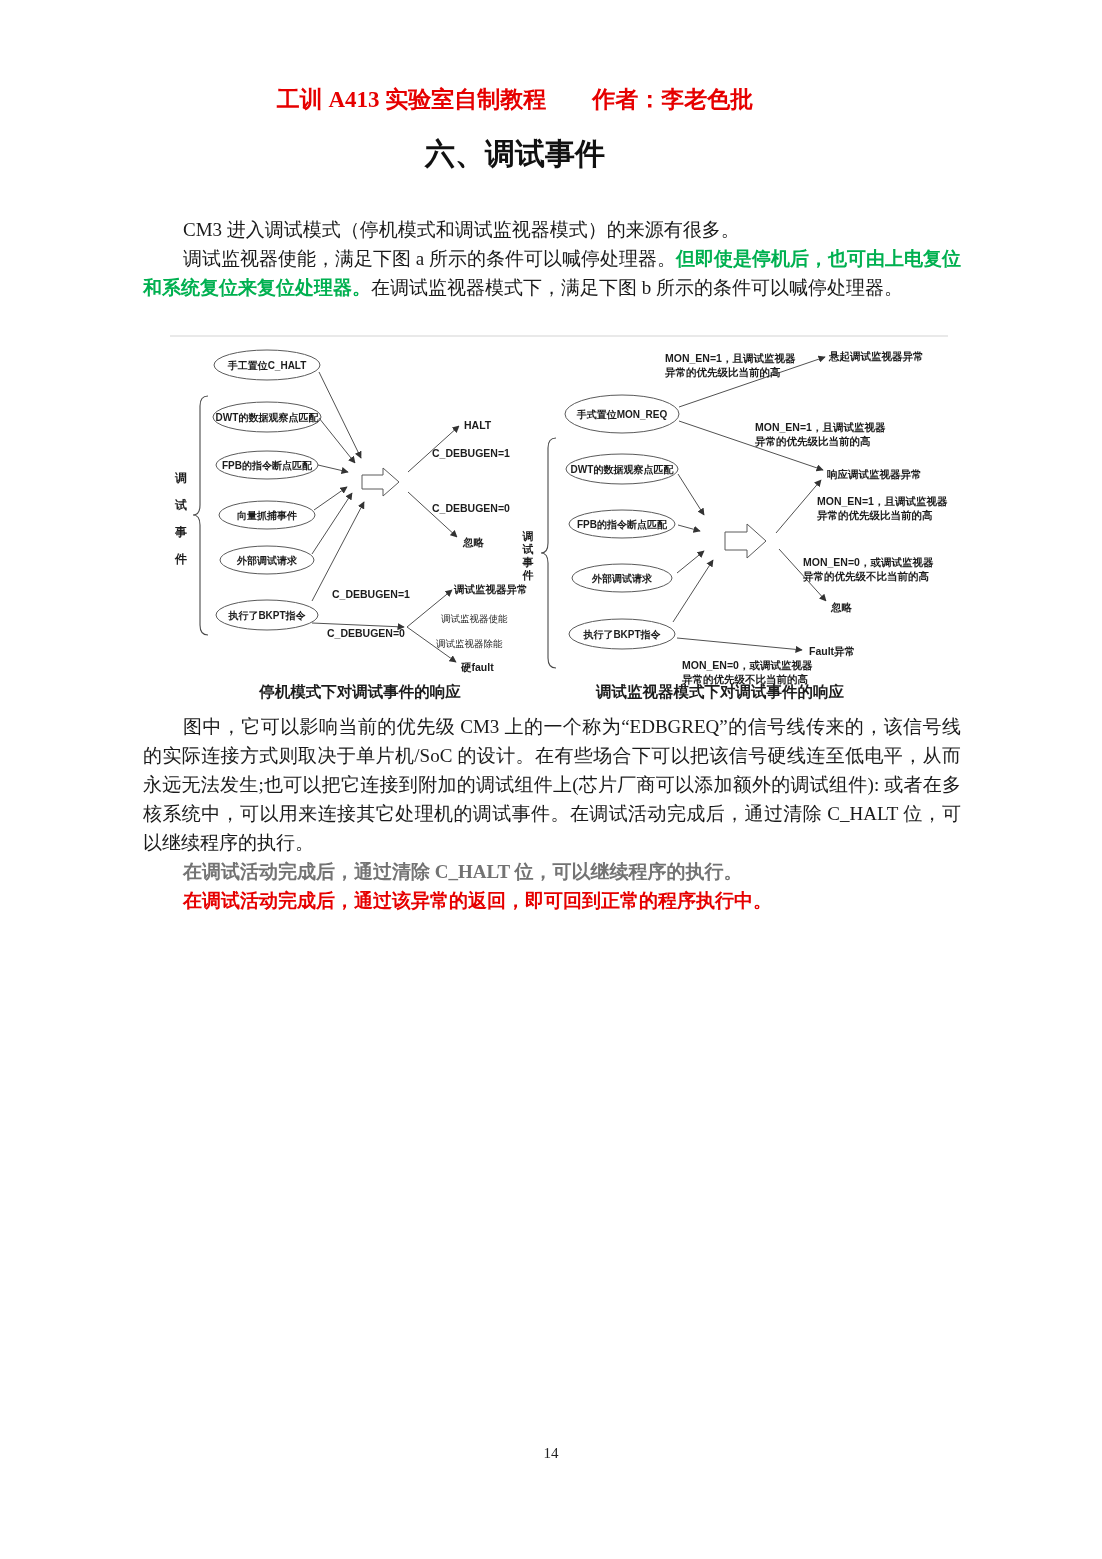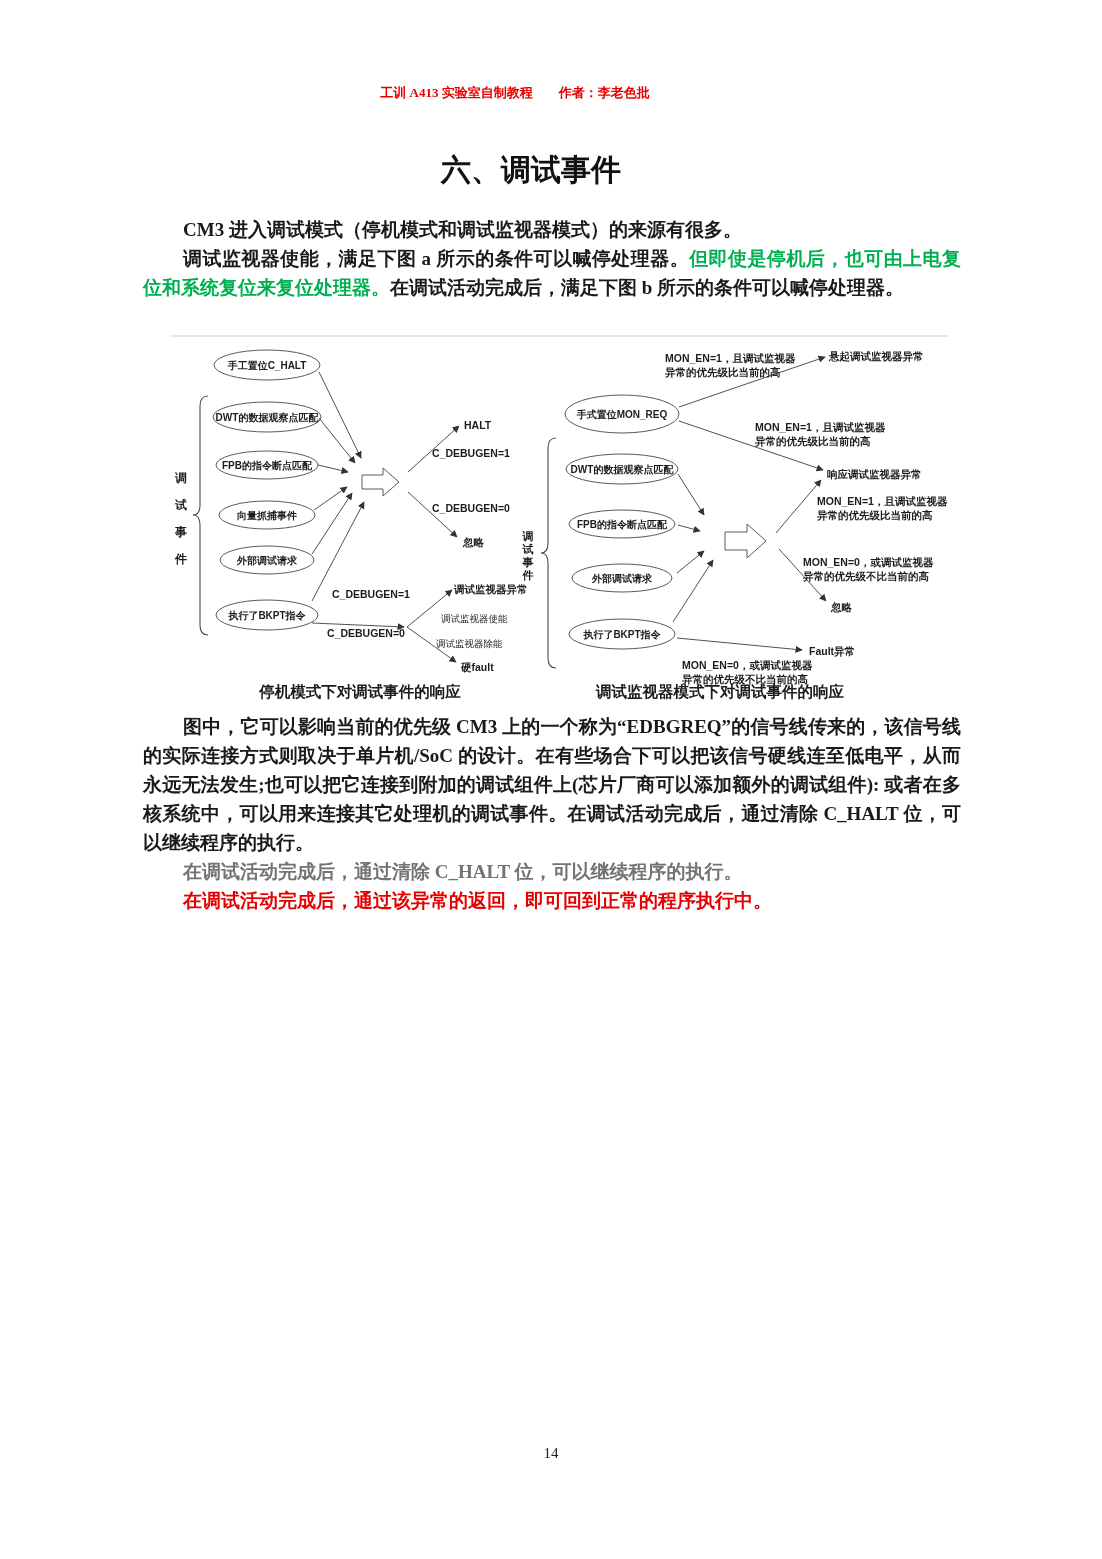--- a/index.html
+++ b/index.html
@@ -3,33 +3,33 @@
 <meta charset="utf-8">
 <style>
   html,body{margin:0;padding:0;background:#888;}
   .page{
     position:relative;width:1102px;height:1559px;background:#ffffff;
     margin:0 auto;overflow:hidden;
     font-family:"Liberation Serif","DejaVu Serif",serif;color:#1a1a1a;
   }
   .doc-header{
     position:absolute;top:84px;left:0;width:1030px;text-align:center;
-    font-size:13px;font-weight:bold;color:#e60000;
+    font-size:23px;font-weight:bold;color:#e60000;
     font-family:"Liberation Serif","DejaVu Serif",serif;
   }
   .doc-title{
     position:absolute;top:134px;left:0;width:1030px;text-align:center;
-    font-size:30px;font-weight:bold;color:#111;margin:16px;
+    font-size:30px;font-weight:bold;color:#111;margin:0;
   }
   .para-block{position:absolute;left:143px;width:818px;}
   .para-top{top:215px;}
   .para-bottom{top:712px;}
   .body-para{margin:0;font-size:19px;line-height:29px;text-align:justify;}
   .indent{text-indent:40px;}
-  .seg-black{color:#1a1a1a;font-weight:bold;}
+  .seg-black{color:#1a1a1a;}
   .seg-green{color:#00b050;font-weight:bold;}
   .seg-orange{color:#737373;font-weight:bold;}
   .seg-cyan{color:#00b0f0;font-weight:bold;}
   .seg-red{color:#e60000;font-weight:bold;margin-top:38px;}
   .figure{position:absolute;top:332px;left:160px;width:800px;height:372px;}
   .fig-svg text{font-family:"Liberation Sans","DejaVu Sans",sans-serif;fill:#1c1c1c;}
   .ov{font-size:10px;font-weight:bold;text-anchor:middle;}
   .lb{font-size:10.5px;font-weight:bold;}
   .sm{font-size:9.5px;fill:#2a2a2a;}
   .vb{font-size:12px;font-weight:bold;text-anchor:middle;}
@@ -46,21 +46,21 @@
 </head>
 <body>
 
 <div class="page">
 
   <div class="doc-header">工训 A413 实验室自制教程　　作者：李老色批</div>
   <h1 class="doc-title">六、调试事件</h1>
 
   <div class="para-block para-top" id="para-top">
       <p class="body-para indent"><span class="seg-black">CM3 进入调试模式（停机模式和调试监视器模式）的来源有很多。</span></p>
-      <p class="body-para indent"><span class="seg-black">调试监视器使能，满足下图 a 所示的条件可以喊停处理器。</span><span class="seg-green">但即使是停机后，也可由上电复位和系统复位来复位处理器。</span><span class="seg-black">在调试活动完成后，满足下图 b 所示的条件可以喊停处理器。</span></p>
+      <p class="body-para indent"><span class="seg-black">调试监视器使能，满足下图 a 所示的条件可以喊停处理器。</span><span class="seg-green">但即使是停机后，也可由上电复位和系统复位来复位处理器。</span><span class="seg-black">在调试监视器模式下，满足下图 b 所示的条件可以喊停处理器。</span></p>
     </div>
 
   <div class="figure">
     <svg class="fig-svg" viewBox="0 0 800 372" width="800" height="372">
       <defs>
         <marker id="ah" viewBox="0 0 10 10" refX="9" refY="5" markerWidth="8" markerHeight="8" orient="auto-start-reverse">
           <path d="M0,0 L10,5 L0,10 z" fill="#333"></path>
         </marker>
       </defs>
 

